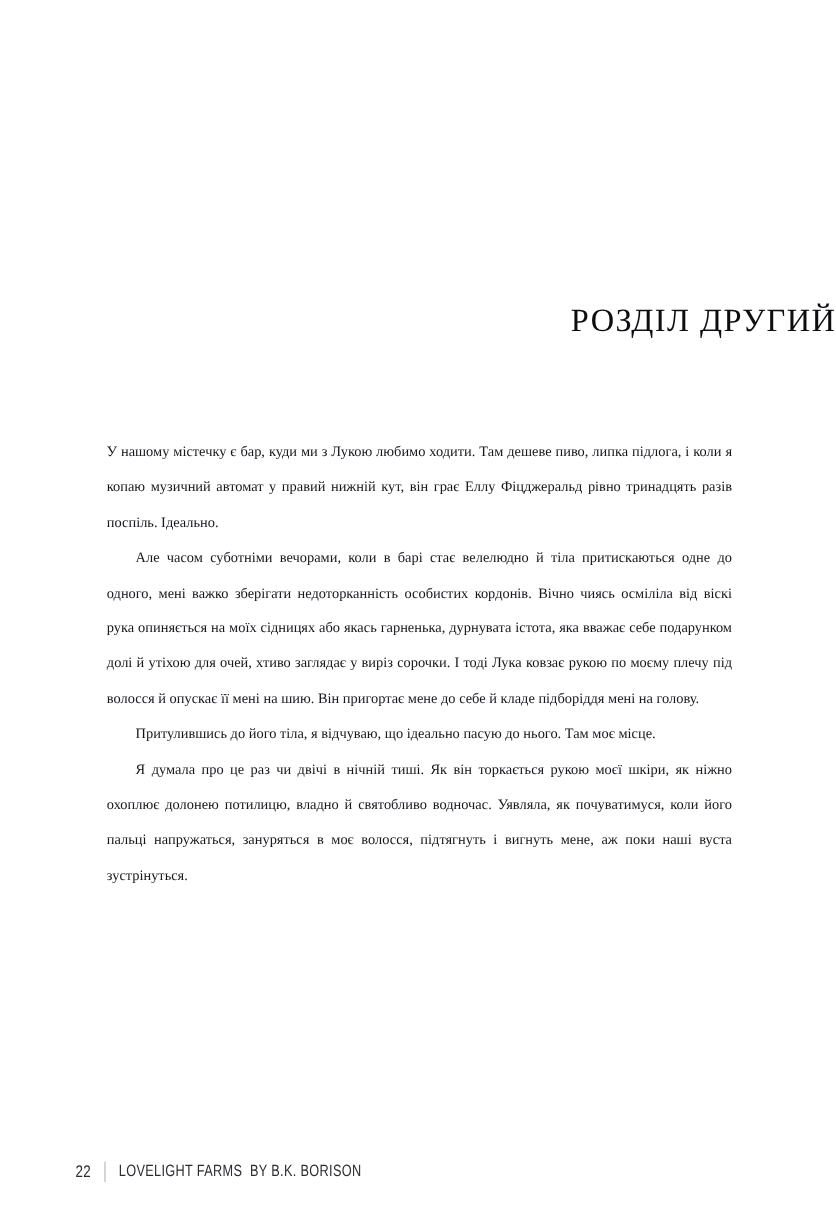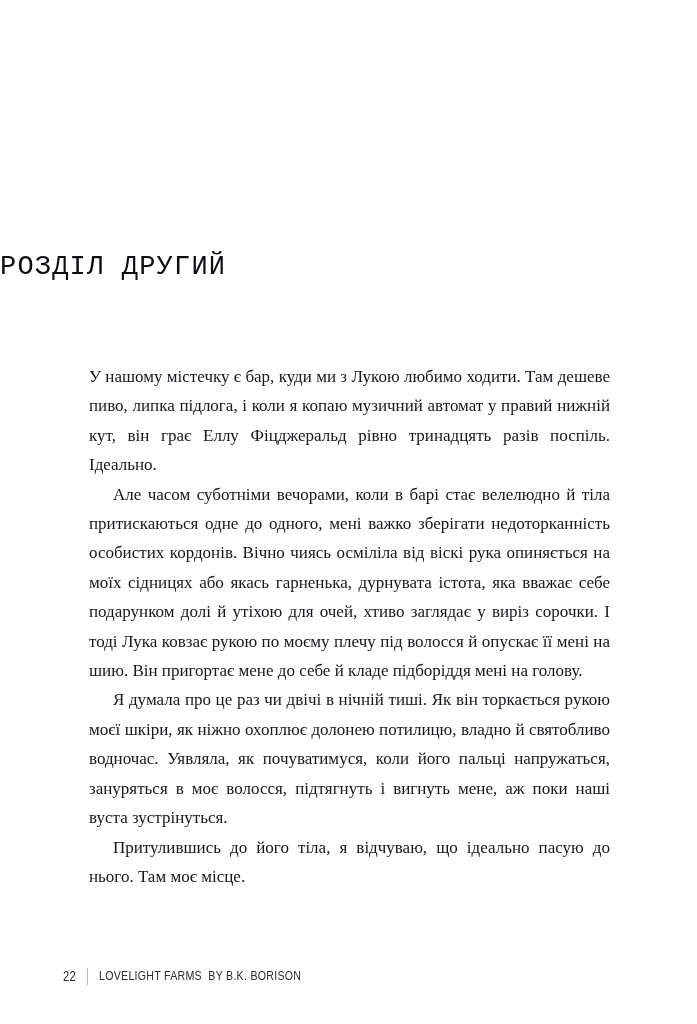--- a/index.html
+++ b/index.html
@@ -23,37 +23,37 @@
     overflow: hidden;
     box-sizing: border-box;
   }
 
   
   .chapter-heading {
     position: absolute;
     left: 0;
     right: 0;
     top: 232px;
-    text-align: left;
-    font-family: Liberation Mono, monospace;
+    text-align: right;
+    font-family: Liberation Serif, serif;
     font-size: 27px;
     line-height: 34px;
     font-weight: 400;
     letter-spacing: 1.2px;
     color: #0d0d12;
     white-space: pre;
   }
 
   
   .body-text {
     position: absolute;
     left: 89px;
     top: 362px;
     width: 521px;
-    font-size: 17px;
+    font-size: 12px;
     line-height: 29.4px;
     text-align: justify;
     text-justify: inter-word;
     hyphens: manual;
     color: #16161c;
   }
 
   .body-text p {
     margin: 0;
     text-indent: 24px;
@@ -111,22 +111,22 @@
 </head>
 <body>
 
 <div class="page">
 
   <h1 class="chapter-heading">РОЗДІЛ ДРУГИЙ</h1>
 
   <div class="body-text">
     <p class="no-indent">У нашому містечку є бар, куди ми з Лукою любимо ходити. Там дешеве пиво, липка підлога, і коли я копаю музичний автомат у правий нижній кут, він грає Еллу Фіцджеральд рівно тринадцять разів поспіль. Ідеально.</p>
     <p>Але часом суботніми вечорами, коли в барі стає велелюдно й тіла притискаються одне до одного, мені важко зберігати недоторканність особистих кордонів. Вічно чиясь осміліла від віскі рука опиняється на моїх сідницях або якась гарненька, дурнувата істота, яка вважає себе подарунком долі й утіхою для очей, хтиво заглядає у виріз сорочки. І тоді Лука ковзає рукою по моєму плечу під волосся й опускає її мені на шию. Він пригортає мене до себе й кладе підборіддя мені на голову.</p>
+    <p>Притулившись до його тіла, я відчуваю, що ідеально пасую до нього. Там моє місце.</p>
     <p>Я думала про це раз чи двічі в нічній тиші. Як він торкається рукою моєї шкіри, як ніжно охоплює долонею потилицю, владно й святобливо водночас. Уявляла, як почуватимуся, коли його пальці напружаться, зануряться в моє волосся, підтягнуть і вигнуть мене, аж поки наші вуста зустрінуться.</p>
-    <p>Притулившись до його тіла, я відчуваю, що ідеально пасую до нього. Там моє місце.</p>
   </div>
 
   <div class="footer">
     <span class="footer-page-number">22</span>
     <span class="footer-divider"></span>
     <span class="footer-book-title">LOVELIGHT FARMS  BY B.K. BORISON</span>
   </div>
 
 </div>
 

